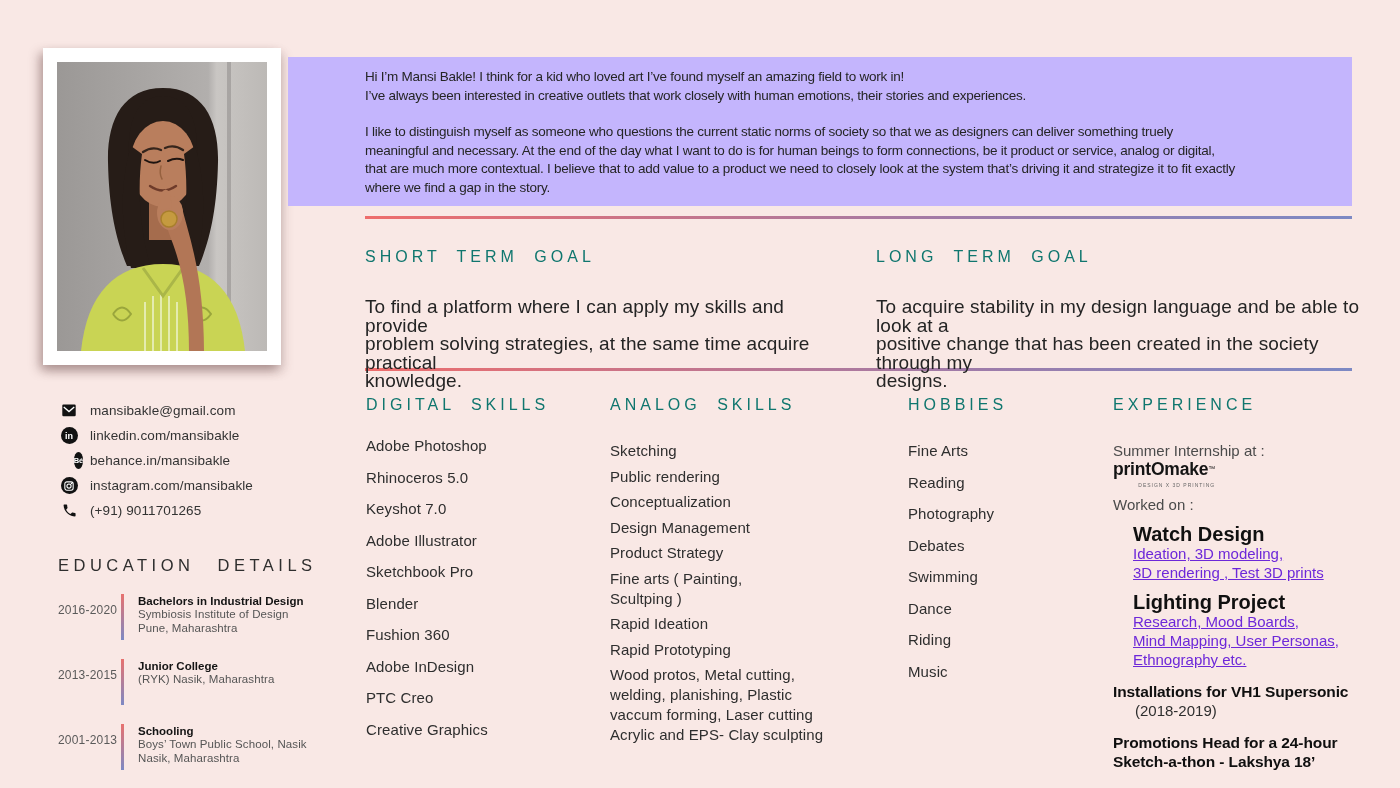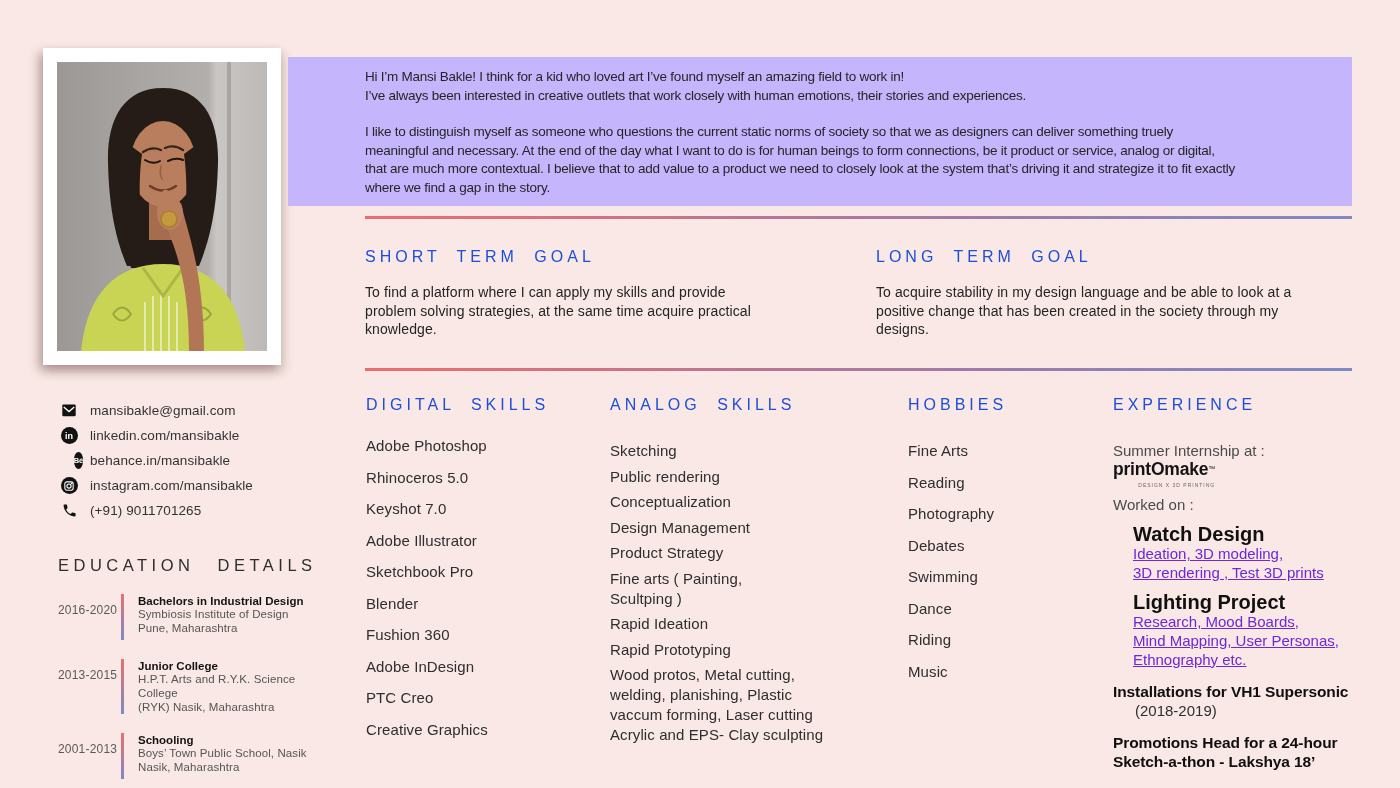--- a/index.html
+++ b/index.html
@@ -32,30 +32,30 @@
 
   .grad-line {
     position:absolute; left:365px; width:987px; height:2.5px;
     background:linear-gradient(to right, #ee6d6c, #a07ba8 60%, #7d89c4);
   }
   #line1 { top:216px; }
   #line2 { top:368px; }
 
   
   .sec-h {
-    font-size:16px; font-weight:400; color:#1d4ed8;
+    font-size:16px; font-weight:400; color:#0f766e;
     letter-spacing:4px; word-spacing:8px;
   }
 
   
   .goal { position:absolute; top:248px; }
   #goal-short { left:365px; width:475px; }
   #goal-long  { left:876px; width:490px; }
   .goal-text {
-    margin-top:17px; font-size:14px; line-height:18.5px;
+    margin-top:32px; font-size:19px; line-height:18.5px;
     color:#242424; white-space:pre-line; letter-spacing:0.1px;
   }
 
   
   .contact { position:absolute; left:60px; top:398px; }
   .contact-row { display:flex; align-items:center; height:25px; }
   .contact-row .cicon { width:18px; height:18px; margin-right:12px; flex:0 0 auto; display:flex; align-items:center; justify-content:center; }
   .contact-row .ctext { font-size:13.5px; color:#333; letter-spacing:0.1px; }
 
   
@@ -224,21 +224,20 @@
       <div class="edu-line">Symbiosis Institute of Design</div>
       <div class="edu-line">Pune, Maharashtra</div>
     </div>
   </div>
 
   <div class="edu-entry">
     <div class="edu-years">2013-2015</div>
     <div class="edu-bar"></div>
     <div>
       <div class="edu-title">Junior College</div>
-      <div class="edu-line">H.P.T. Arts and R.Y.K. Science College</div>
       <div class="edu-line">(RYK) Nasik, Maharashtra</div>
     </div>
   </div>
 
   <div class="edu-entry">
     <div class="edu-years">2001-2013</div>
     <div class="edu-bar"></div>
     <div>
       <div class="edu-title">Schooling</div>
       <div class="edu-line">Boys’ Town Public School, Nasik</div>

